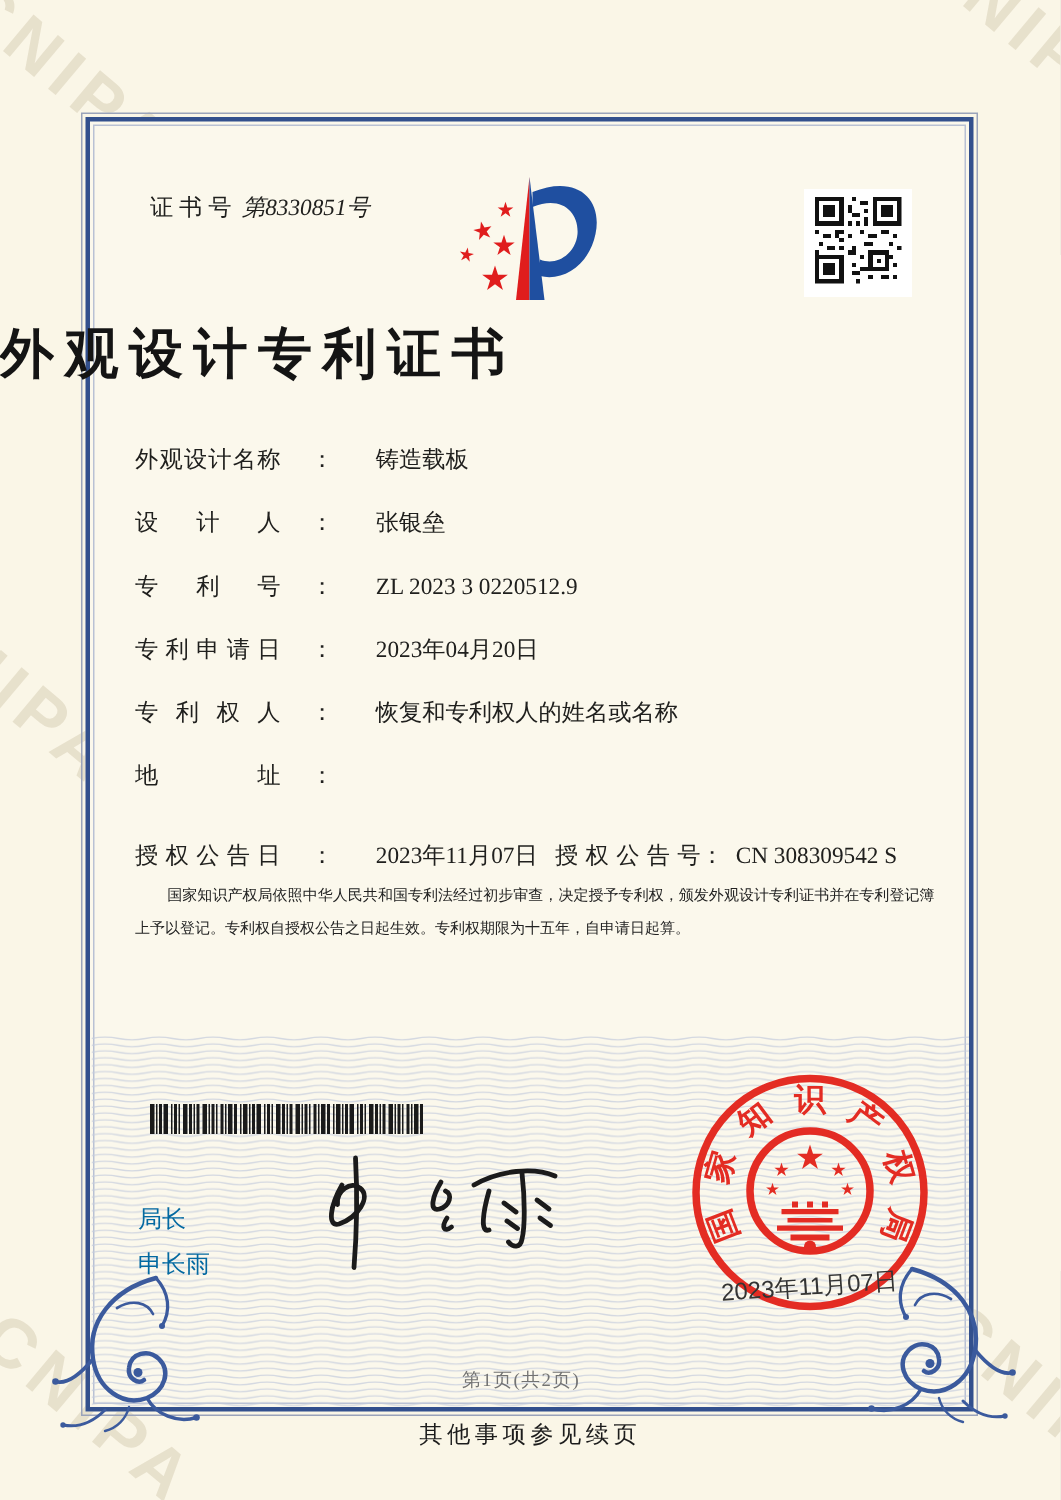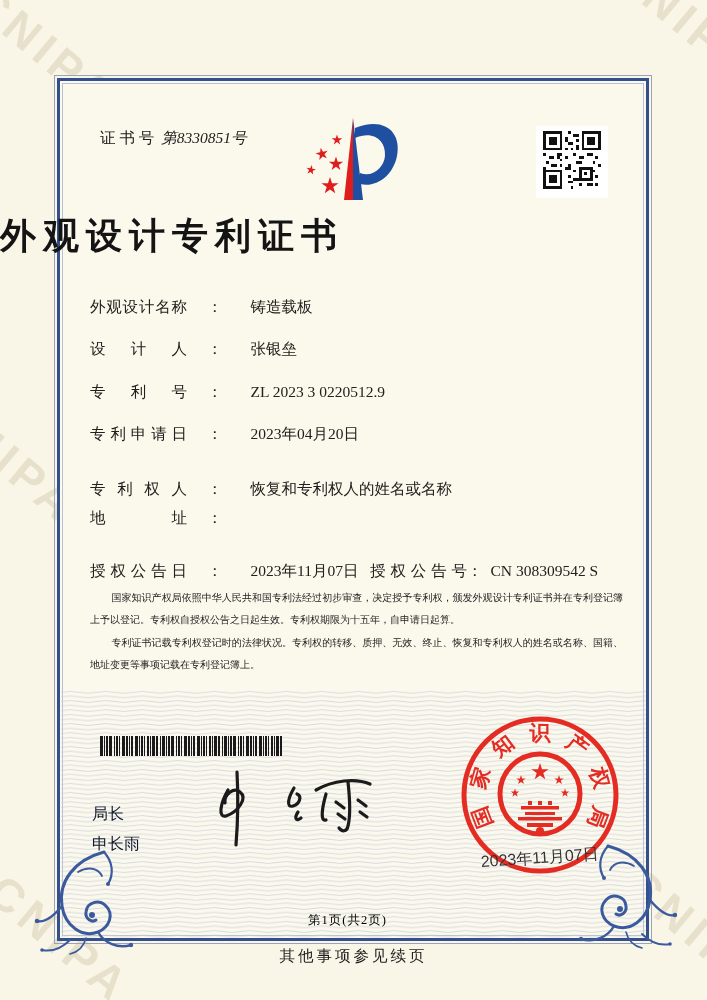--- a/index.html
+++ b/index.html
@@ -51,27 +51,27 @@
   .fvalue.wrap { width:400px; word-break:break-all; }
   .fpair2 { position:absolute; left:280px; top:0; display:flex; line-height:21px; }
   #paragraphs {
     left:90px; top:587px; width:533px; font-size:10px; line-height:22.4px;
     color:#222; text-align:justify;
   }
   #paragraphs p { text-indent:2.15em; }
   #barcode { left:100px; top:736px; }
   #signer {
     left:92px; top:799px; font-family:"Liberation Sans", sans-serif;
-    font-size:16px; color:#0f172a; line-height:30px;
+    font-size:16px; color:#0369a1; line-height:30px;
   }
   #signature { left:198px; top:760px; }
   #seal { left:455px; top:710px; z-index:6; opacity:0.95; }
   #footer-page {
     left:0; top:912px; width:695px; text-align:center;
-    font-size:12.5px; letter-spacing:1px; color:#000000;
+    font-size:12.5px; letter-spacing:1px; color:#737373;
   }
   #footer-note {
     left:0; top:946px; width:707px; text-align:center;
     font-size:15.5px; letter-spacing:3px; color:#1c1c1c;
   }
 </style>
 </head>
 <body>
 
 <div id="page">
@@ -196,21 +196,21 @@
     <div class="frow" style="top:85px;">
       <span class="flabel">专利号</span>
         <span class="fcolon">：</span>
       <span class="fvalue">ZL 2023 3 0220512.9</span>
     </div>
     <div class="frow" style="top:127px;">
       <span class="flabel">专利申请日</span>
         <span class="fcolon">：</span>
       <span class="fvalue">2023年04月20日</span>
     </div>
-    <div class="frow" style="top:182px;justify-content:flex-end;">
+    <div class="frow" style="top:169px;justify-content:flex-end;">
       <span class="flabel">专利权人</span>
         <span class="fcolon">：</span>
       <span class="fvalue">恢复和专利权人的姓名或名称</span>
     </div>
     <div class="frow" style="top:211px;">
       <span class="flabel">地址</span>
         <span class="fcolon">：</span>
     </div>
     <div class="frow" style="top:264px; width:562px;">
       <span class="flabel">授权公告日</span>
@@ -219,21 +219,20 @@
       <span class="fpair2">
         <span class="flabel">授权公告号</span>
           <span class="fcolon">：</span>
         <span class="fvalue">CN 308309542 S</span>
       </span>
     </div>
   </div>
 
   <div id="paragraphs" class="abs">
     <p>国家知识产权局依照中华人民共和国专利法经过初步审查，决定授予专利权，颁发外观设计专利证书并在专利登记簿上予以登记。专利权自授权公告之日起生效。专利权期限为十五年，自申请日起算。</p>
-    <p>专利证书记载专利权登记时的法律状况。专利权的转移、质押、无效、终止、恢复和专利权人的姓名或名称、国籍、地址变更等事项记载在专利登记簿上。</p>
   </div>
 
   <svg id="barcode" class="abs" width="182" height="20">
     <line x1="0" y1="10" x2="182" y2="10" stroke="#1a1a1a" stroke-width="20" stroke-dasharray="3 1 1 1 2 1 3 2 1 1 2 1 1 2 3 1 2 1 1 1 2 2 3 1 1 1 2 1 1 2 2 1 1 1 3 1 2 2 1 1"></line>
   </svg>
 
   <div id="signer" class="abs">
     <div>局长</div>
     <div>申长雨</div>
   </div>

